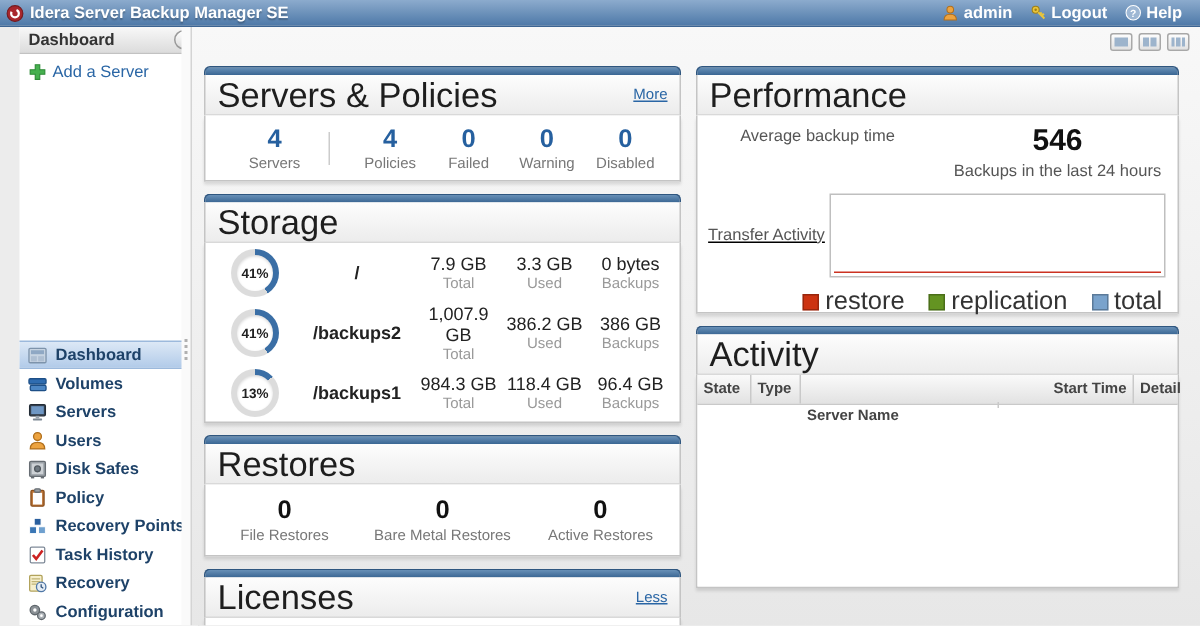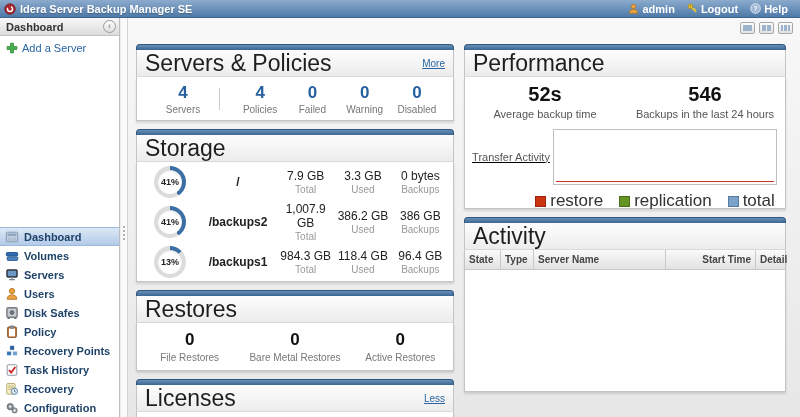--- a/index.html
+++ b/index.html
@@ -11,21 +11,21 @@
     background:linear-gradient(#8cabcd,#4e79a8); border-bottom:1px solid #3c6492;
     display:flex; align-items:center; color:#fff; }
   #topbar .app-title { font-size:11px; font-weight:bold; margin-left:4px;
     text-shadow:0 1px 1px rgba(0,0,0,.25); }
   #topbar .spacer { flex:1; }
   .tb-item { display:flex; align-items:center; gap:3px; margin-right:12px;
     font-size:11px; font-weight:bold; cursor:pointer; }
   .tb-item svg { display:block; }
 
   
-  #sidebar { position:absolute; left:0; top:18px; width:120px; bottom:0;
+  #sidebar { position:absolute; left:13px; top:18px; width:120px; bottom:0;
     background:#fff; border-right:1px solid #bdbdbd; }
   #sidebar-header { height:18px; background:linear-gradient(#f8f8f8,#dcdcdc);
     border-bottom:1px solid #c2c2c2; display:flex; align-items:center; padding:0 3px 0 6px; }
   #sidebar-header .hdr-title { flex:1; font-size:11px; font-weight:bold; color:#333; }
   .collapse-btn { width:13px; height:13px; border:1px solid #9a9a9a; border-radius:50%;
     background:linear-gradient(#fff,#ddd); color:#666; font-size:9px; line-height:11px;
     text-align:center; cursor:pointer; }
   #add-server { display:flex; align-items:center; gap:4px; padding:6px 6px; cursor:pointer; }
   #add-server span.lbl { font-size:11px; color:#2a66a5; }
   #sidebar-menu { position:absolute; left:0; right:0; bottom:0; }
@@ -116,21 +116,21 @@
   .legend-item { display:flex; align-items:center; gap:4px; font-size:17px; color:#333; }
   .legend-swatch { width:11px; height:11px; border:1px solid rgba(0,0,0,.25); }
 
   
   .activity-thead { display:flex; height:20px; background:linear-gradient(#fafafa,#e2e2e2);
     border-bottom:1px solid #c9c9c9; }
   .th-cell { font-size:10px; font-weight:bold; color:#444; border-right:1px solid #c9c9c9;
     padding:4px 4px 0 4px; }
   .th-state { flex:0 0 36px; }
   .th-type { flex:0 0 33px; }
-  .th-server { flex:0 0 132px; }
+  .th-server { flex:0 0 132px;margin-top:18px; }
   .th-start { flex:0 0 90px; text-align:right; }
   .th-detail { flex:1; text-align:center; border-right:none; }
   .activity-tbody { height:121px; background:#fff; }
 </style>
 </head>
 <body>
 
 <div id="topbar">
   <span style="margin-left:4px;display:flex;">
     <svg width="12" height="12" viewBox="0 0 16 16">
@@ -460,21 +460,20 @@
     <div class="col-right">
 
       <div class="card">
         <div class="card-strip"></div>
         <div class="card-header">
           <span class="card-title">Performance</span>
         </div>
         <div class="card-body perf-body">
           <div class="perf-stats">
             <div class="perf-stat">
-              <div class="val">52s</div>
               <div class="lbl">Average backup time</div>
             </div>
             <div class="perf-stat">
               <div class="val">546</div>
               <div class="lbl">Backups in the last 24 hours</div>
             </div>
           </div>
           <div class="perf-chart-row">
             <div class="chart-label">Transfer Activity</div>
             <div class="chart-box">

